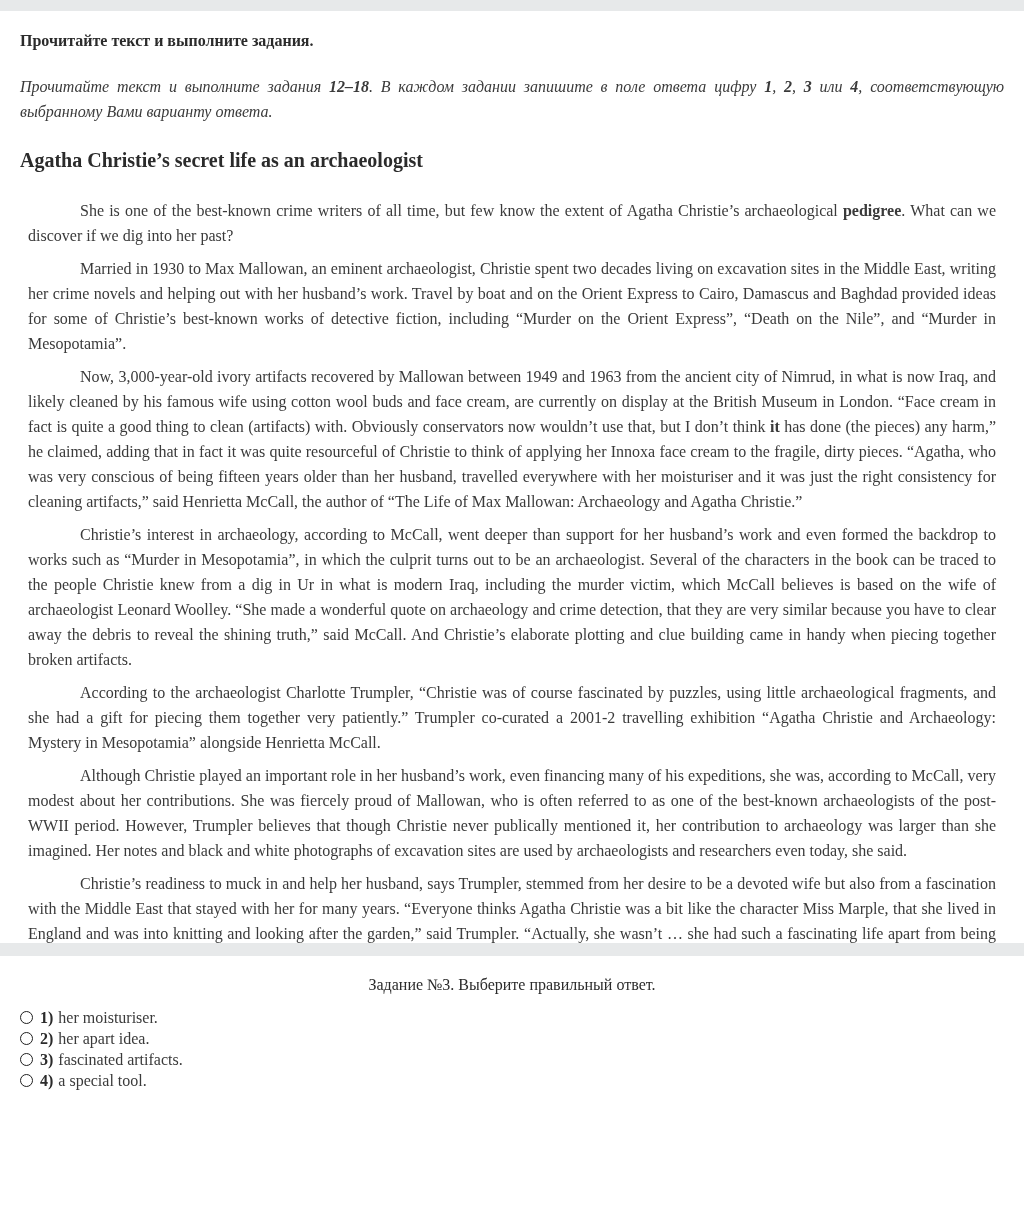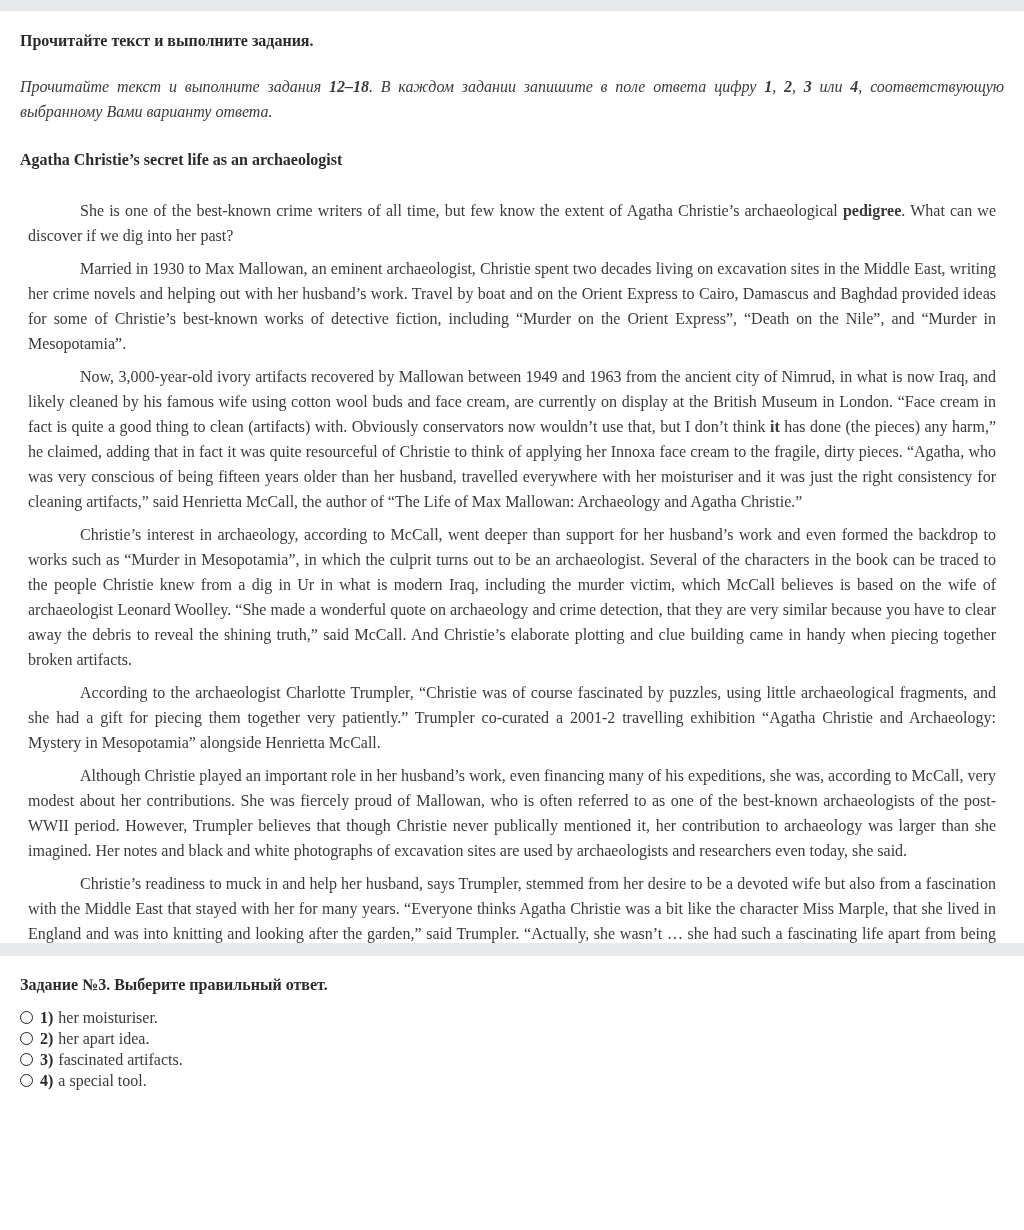--- a/index.html
+++ b/index.html
@@ -33,21 +33,21 @@
   .instruction {
     margin: 23px 0 16px 0;
     font-style: italic;
     font-size: 16px;
     line-height: 25px;
     text-align: justify;
     color: #3a3a3a;
   }
   .article-title {
     margin: 26px 0 0 0;
-    font-size: 16px;
+    font-size: 20px;
     line-height: 20px;
     font-weight: bold;
     color: #2b2b2b;
   }
   .article {
     margin-top: 28px;
   }
   .para {
     margin: 8px;
     font-size: 16px;
@@ -57,22 +57,23 @@
     color: #3a3a3a;
   }
   .question-wrap {
     padding: 0 20px;
     height: 214px;
   }
   .q-heading {
     margin: 19px 0 0 0;
     font-size: 16px;
     line-height: 20px;
-    font-weight: bold;
+    font-weight: normal;
     color: #2b2b2b;
+    text-align: center;
   }
   .q-prompt {
     margin: 17px 0 0 0;
     font-size: 16px;
     line-height: 20px;
     color: #3a3a3a;
   }
   .options {
     margin-top: 12px;
   }

